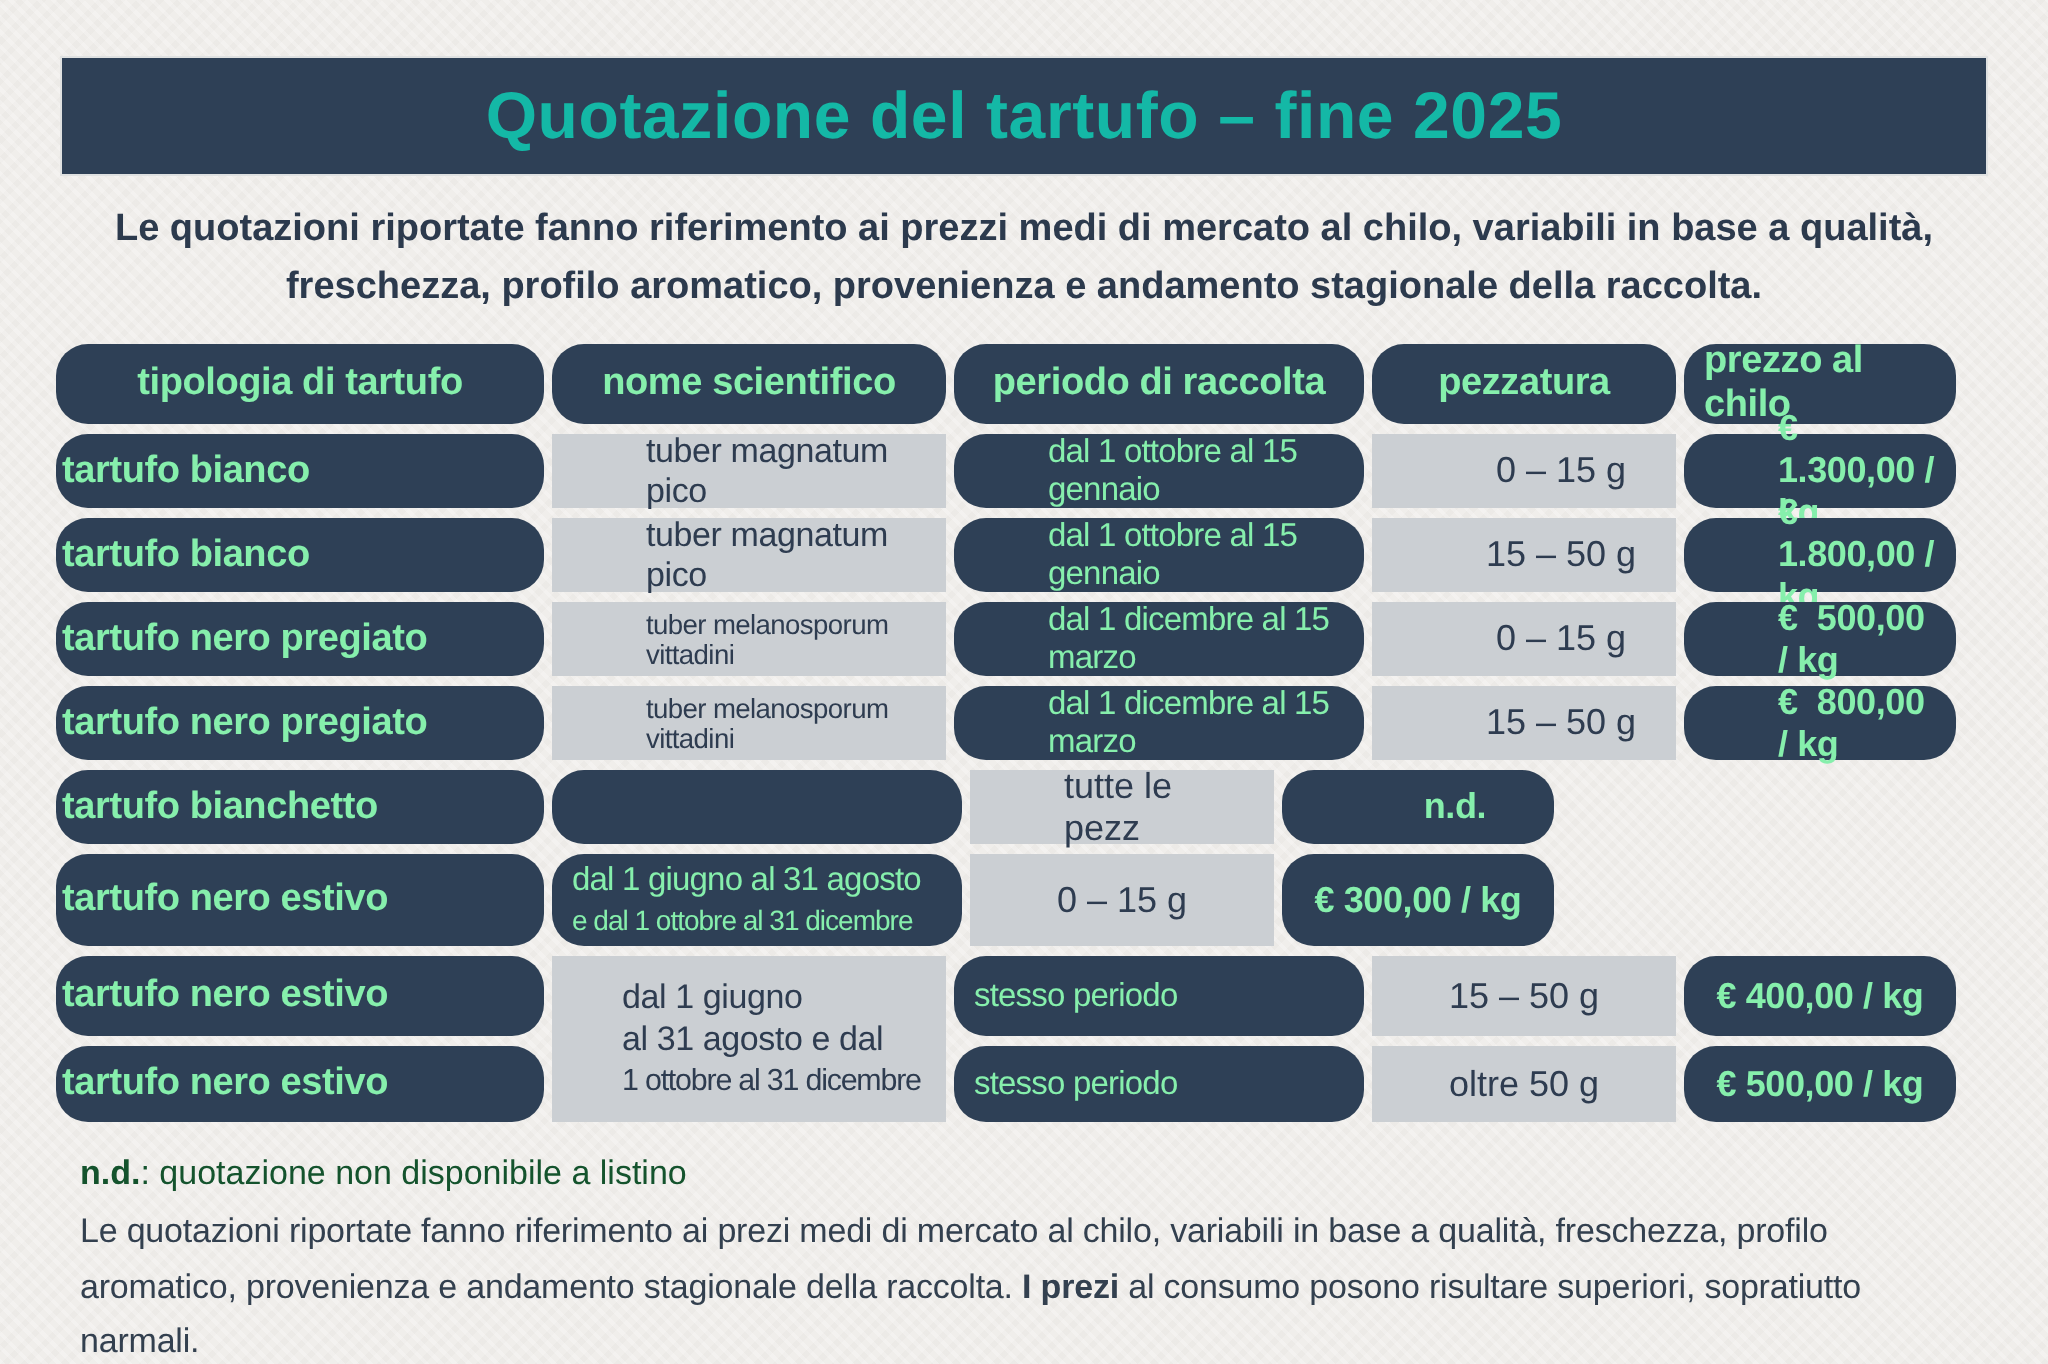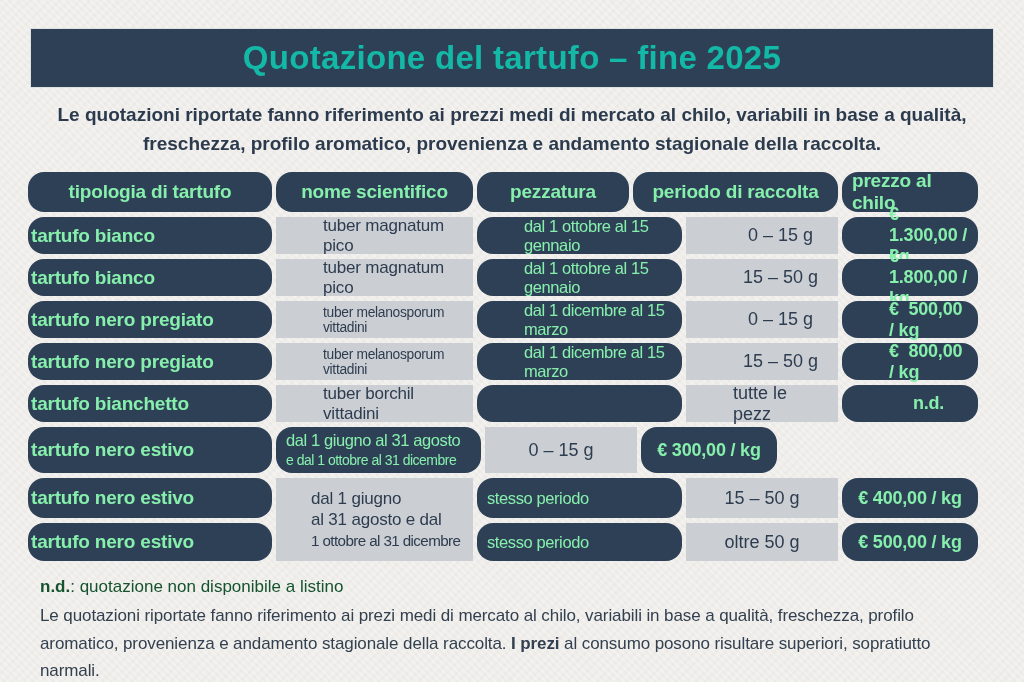--- a/index.html
+++ b/index.html
@@ -79,22 +79,22 @@
 <div class="subtitle">
   <div>Le quotazioni riportate fanno riferimento ai prezzi medi di mercato al chilo, variabili in base a qualità,</div>
   <div>freschezza, profilo aromatico, provenienza e andamento stagionale della raccolta.</div>
 </div>
 
 <div class="truffle-table">
 
   <div class="trow hdr">
     <div class="cell dark c1 h40">tipologia di tartufo</div>
     <div class="cell dark c2 h40">nome scientifico</div>
+    <div class="cell dark c3 h40">periodo di raccolta</div>
     <div class="cell dark c4 h40">pezzatura</div>
-    <div class="cell dark c3 h40">periodo di raccolta</div>
     <div class="cell dark c5 h40">prezzo al chilo</div>
   </div>
 
   <div class="trow">
     <div class="cell dark c1 h37 tip">tartufo bianco</div>
     <div class="cell light c2 h37 nome">tuber magnatum pico</div>
     <div class="cell dark c3 h37 periodo">dal 1 ottobre al 15 gennaio</div>
     <div class="cell light c4 h37 pezz">0 – 15 g</div>
     <div class="cell dark c5 h37 price">€ 1.300,00 / kg</div>
   </div>
@@ -118,21 +118,20 @@
   <div class="trow">
     <div class="cell dark c1 h37 tip">tartufo nero pregiato</div>
     <div class="cell light c2 h37 nome-small">tuber melanosporum vittadini</div>
     <div class="cell dark c3 h37 periodo">dal 1 dicembre al 15 marzo</div>
     <div class="cell light c4 h37 pezz">15 – 50 g</div>
     <div class="cell dark c5 h37 price">€  800,00 / kg</div>
   </div>
 
   <div class="trow">
     <div class="cell dark c1 h37 tip">tartufo bianchetto</div>
-    <div class="cell light c2 h37 nome">tuber borchil vittadini</div>
     <div class="cell dark c3 h37 periodo"></div>
     <div class="cell light c4 h37 pezz">tutte le pezz</div>
     <div class="cell dark c5 h37 price">n.d.</div>
   </div>
 
   <div class="trow">
     <div class="cell dark c1 h46 tip">tartufo nero estivo</div>
     <div class="cell dark c3 h46 periodo two-line">
       <div>dal 1 giugno al 31 agosto</div>
       <div class="sub-line2">e dal 1 ottobre al 31 dicembre</div>

